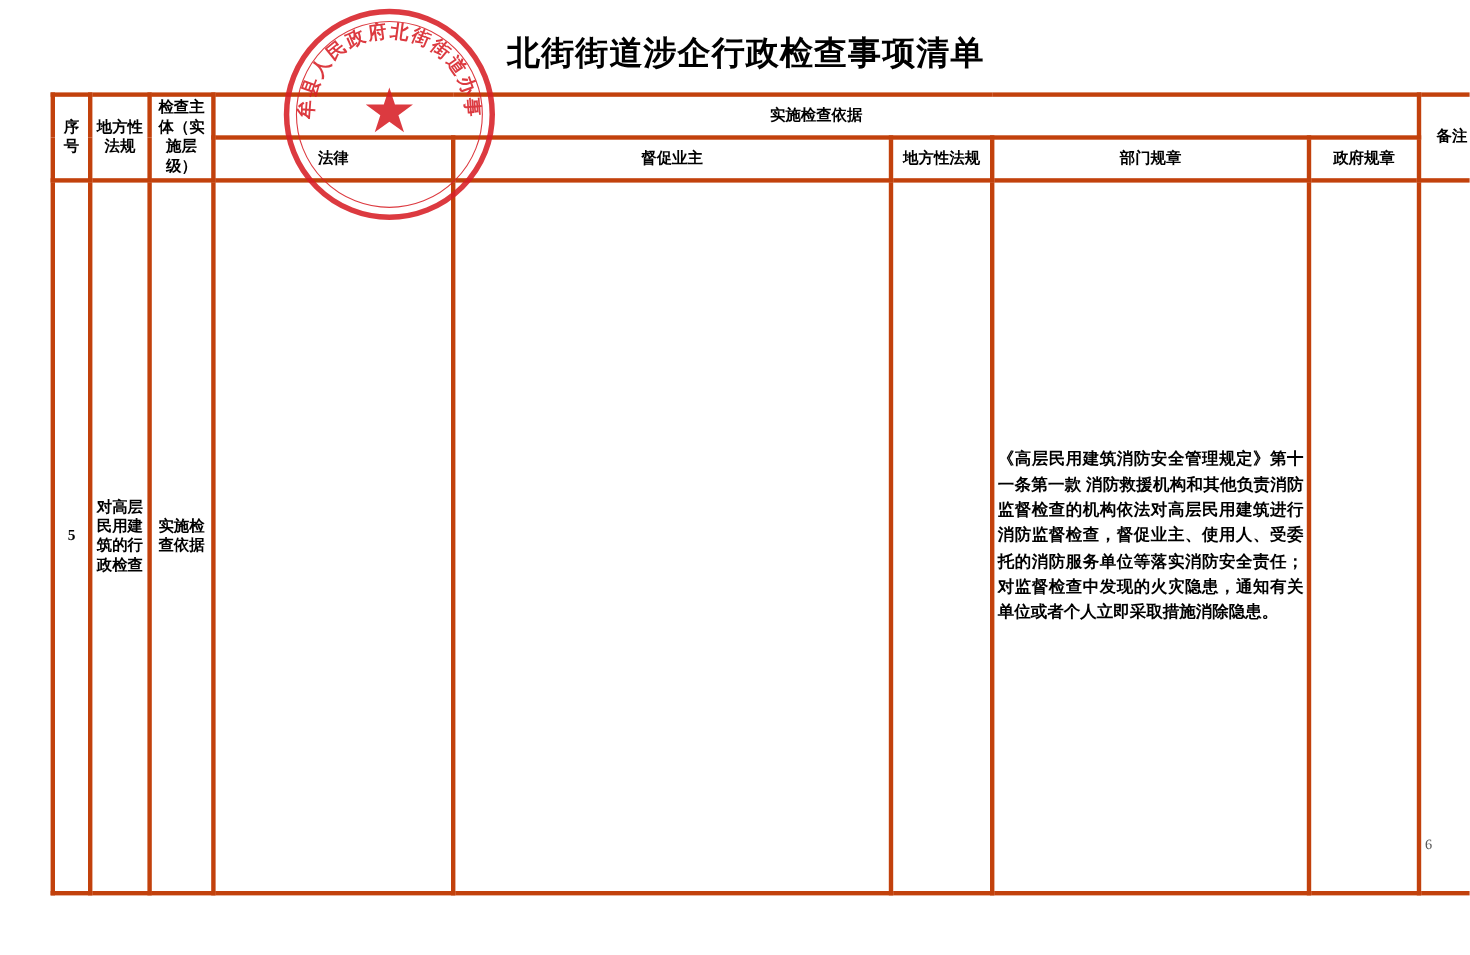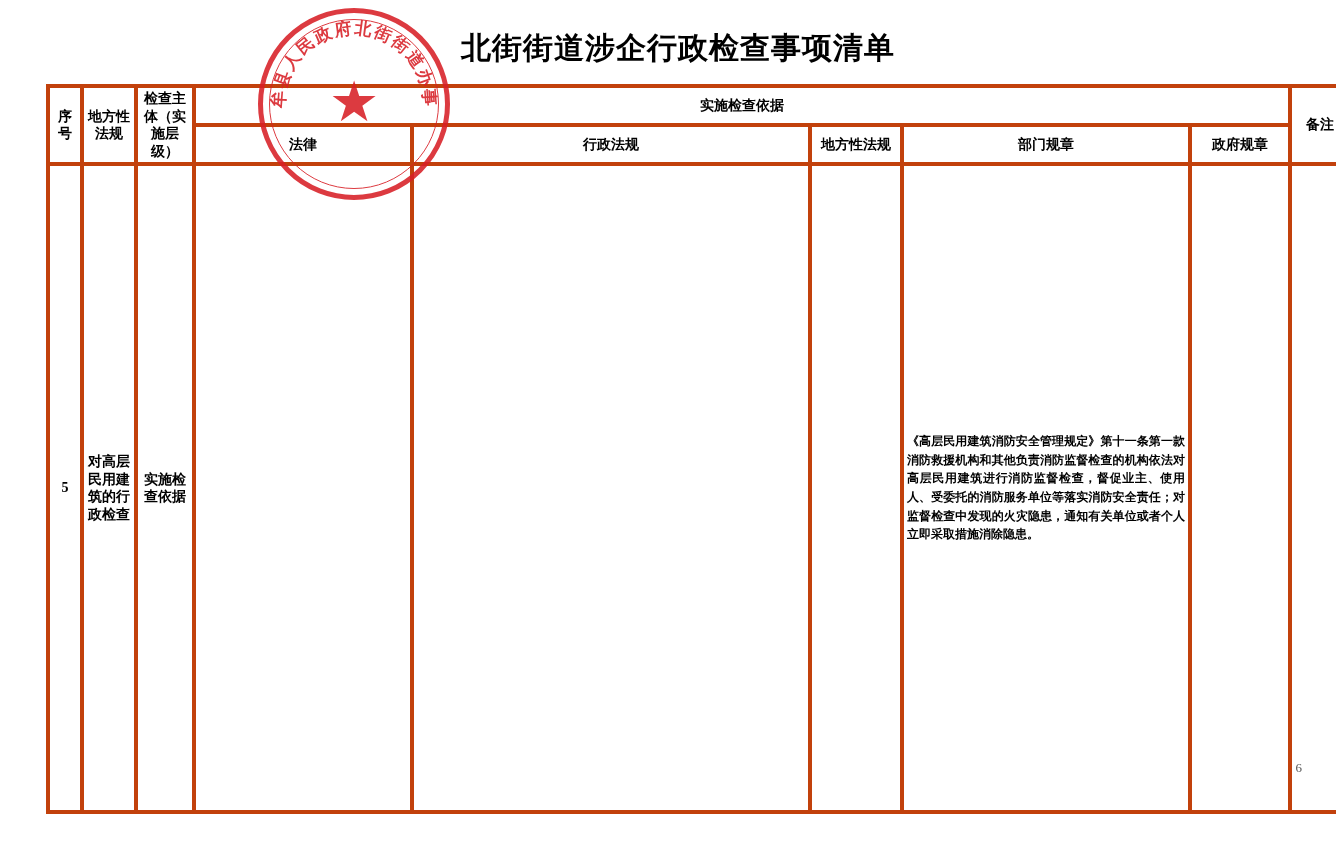--- a/index.html
+++ b/index.html
@@ -131,21 +131,21 @@
     font-size: 13px;
     font-weight: bold;
     line-height: 1.5;
   }
   td.cell-dept {
     vertical-align: middle;
     text-align: left;
     padding: 4px 6px;
   }
   .dept-text {
-    font-size: 12px;
+    font-size: 15px;
     font-weight: bold;
     line-height: 1.55;
     text-align: justify;
     font-family: "Liberation Serif", "DejaVu Serif", serif;
   }
   .page-mark {
     position: absolute;
     right: 34px;
     bottom: 92px;
     font-size: 13px;
@@ -188,21 +188,21 @@
     <thead>
       <tr>
         <th rowspan="2">序号</th>
         <th rowspan="2">地方性法规</th>
         <th rowspan="2">检查主体（实施层级）</th>
         <th colspan="5" class="group-head">实施检查依据</th>
         <th rowspan="2">备注</th>
       </tr>
       <tr>
         <th>法律</th>
-        <th>行政法规</th>
+        <th>督促业主</th>
         <th>地方性法规</th>
         <th>部门规章</th>
         <th>政府规章</th>
       </tr>
     </thead>
     <tbody>
       <tr>
         <td class="cell-seq">5</td>
         <td class="cell-name">对高层民用建筑的行政检查</td>
         <td class="cell-subject">实施检查依据</td>

